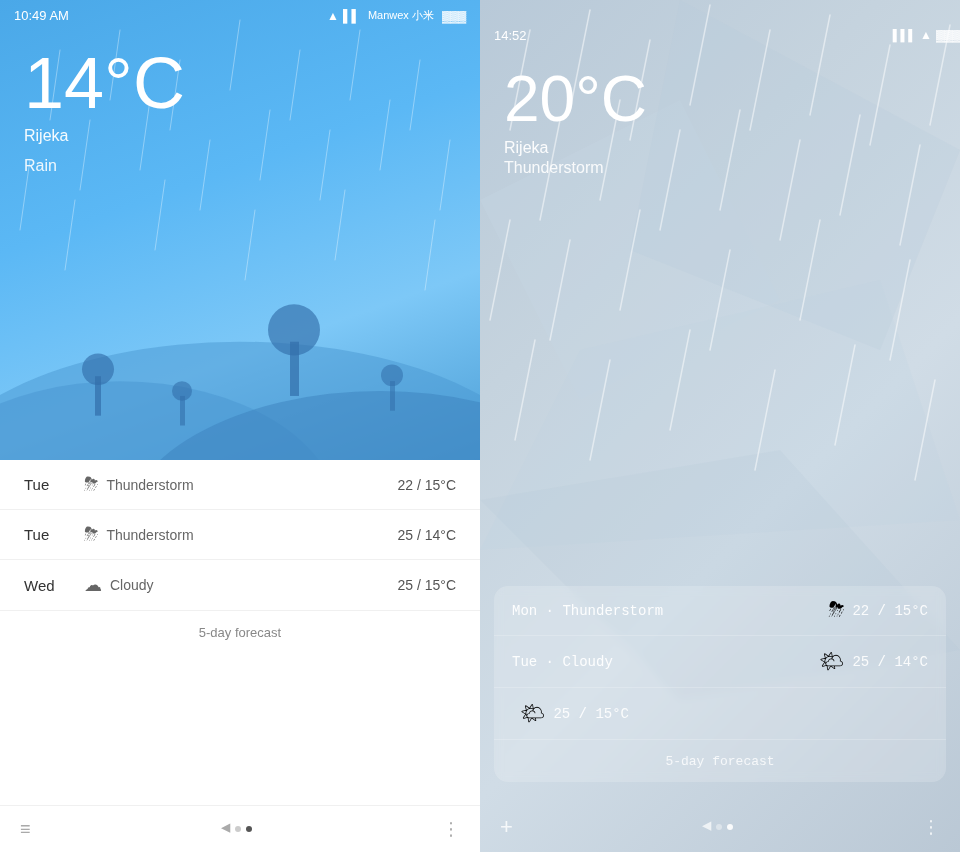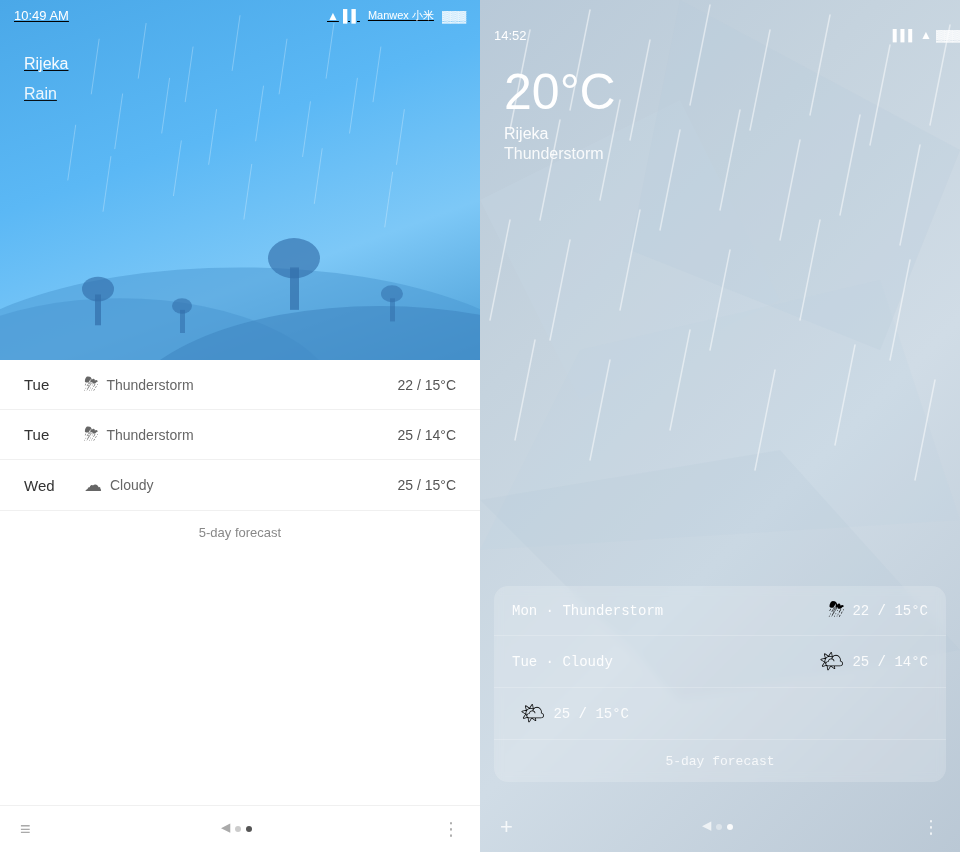--- a/index.html
+++ b/index.html
@@ -15,26 +15,25 @@
     .left-panel {
       width: 480px;
       height: 852px;
       display: flex;
       flex-direction: column;
       background: #fff;
     }
 
     .left-weather-bg {
       width: 480px;
-      height: 360px;
+      height: 460px;
       background: linear-gradient(160deg, #4aa8e8 0%, #5bb8f5 40%, #7dc8f7 70%, #4d9fd6 100%);
       position: relative;
       overflow: hidden;
       flex-shrink: 0;
-      text-decoration: underline;
     }
 
     .left-status-bar {
       display: flex;
       justify-content: space-between;
       align-items: center;
       padding: 8px 14px 4px 14px;
       position: relative;
       z-index: 10;
     }
@@ -206,21 +205,21 @@
       padding: 8px 0 4px 14px;
       margin-top: 20px;
     }
 
     .right-temp-area {
       padding: 20px 24px 8px 24px;
     }
 
     .right-temp {
       color: #fff;
-      font-size: 50px;
+      font-size: 64px;
       font-weight: 200;
       line-height: 1;
     }
 
     .right-city {
       color: #fff;
       font-size: 16px;
       margin-top: 8px;
       opacity: 0.95;
     }
@@ -322,20 +321,23 @@
       <span class="status-time">10:49 AM</span>
       <div class="status-icons">
         <span style="color:#fff;font-size:12px;">▲</span>
         <span style="color:#fff;font-size:12px;">▌▌</span>
         <span class="status-carrier">Manwex 小米</span>
         <span style="color:#fff;font-size:11px;">▓▓▓</span>
       </div>
     </div>
 
     <div class="left-temp-area">
+      <div class="left-temp">
+        <span>14</span><span>°C</span>
+      </div>
       <div class="left-city">Rijeka</div>
       <div class="left-condition">Rain</div>
     </div>
 
     <svg class="rain-canvas" viewBox="0 0 480 460" xmlns="http://www.w3.org/2000/svg">
       <g stroke="rgba(255,255,255,0.35)" stroke-width="1" stroke-linecap="round">
         <line x1="60" y1="50" x2="50" y2="120"></line>
         <line x1="120" y1="30" x2="110" y2="100"></line>
         <line x1="180" y1="60" x2="170" y2="130"></line>
         <line x1="240" y1="20" x2="230" y2="90"></line>

